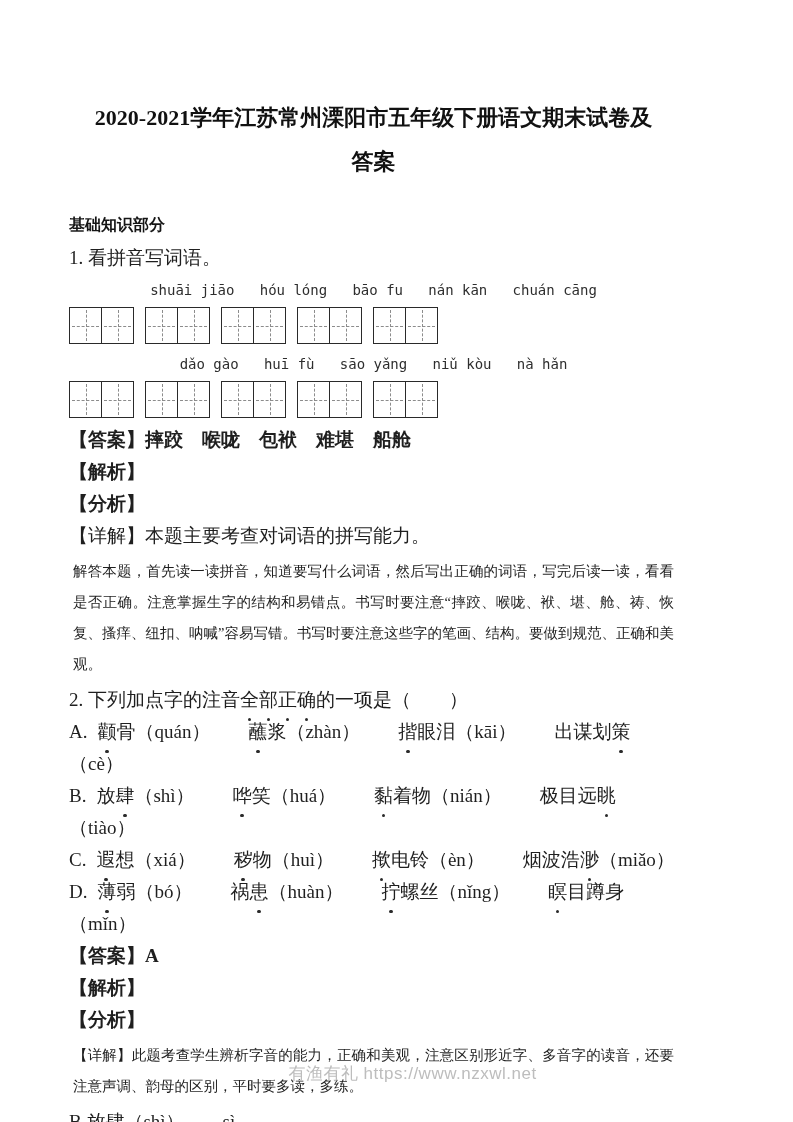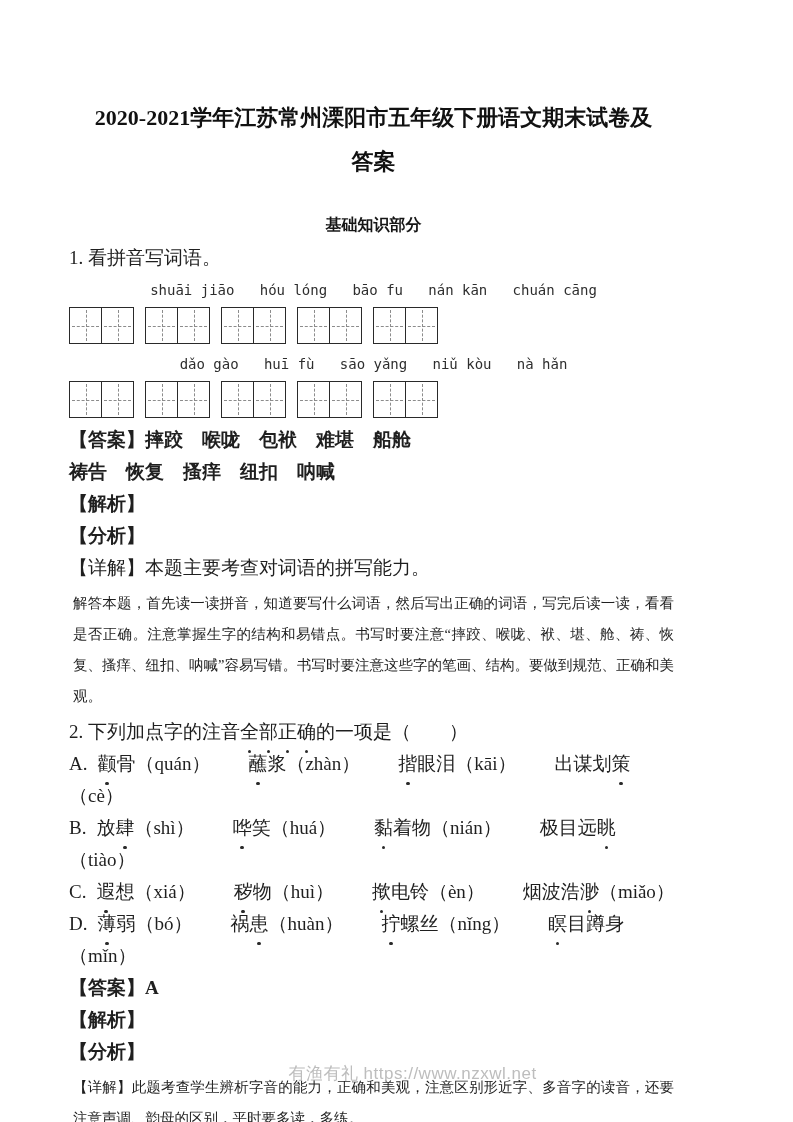--- a/index.html
+++ b/index.html
@@ -8,21 +8,21 @@
     font-family:"Liberation Serif","DejaVu Serif",serif;
     color:#1f1f1f;
     position:relative;
     overflow:hidden;
   }
   .page { padding:96px 115px 0 69px; position:relative; }
 
   .title { margin:0 0 24px 0; text-align:center; font-weight:700; font-size:22px; line-height:44px; color:#111; }
   .title .t-line { white-space:nowrap; }
 
-  .heading { font-size:16px; font-weight:700; line-height:34px; margin:0; color:#151515;text-align:center; }
+  .heading { font-size:16px; font-weight:700; line-height:34px; margin:0; color:#151515; }
 
   .line { font-size:19px; line-height:32px; margin:0; }
   .para { font-size:14.5px; line-height:31px; margin:4px; text-align:justify; }
 
   .pinyin {
     font-family:"DejaVu Sans Mono",monospace;
     font-size:14px; line-height:28px; margin:2px 0 1px 0;
     color:#2e2e2e; white-space:pre;text-align:center;
   }
 
@@ -110,21 +110,20 @@
         <div class="g-cell"></div>
         <div class="g-cell"></div>
       </div>
     <div class="grid-group">
         <div class="g-cell"></div>
         <div class="g-cell"></div>
       </div>
   </div>
 
   <p class="line ans"><span>【答案】</span><span class="pre">摔跤　喉咙　包袱　难堪　船舱</span></p>
-  <p class="line ans"><span class="pre">祷告　恢复　搔痒　纽扣　呐喊</span></p>
 
   <p class="line ans">【解析】</p>
   <p class="line ans">【分析】</p>
   <p class="line">【详解】本题主要考查对词语的拼写能力。</p>
   <p class="para">解答本题，首先读一读拼音，知道要写什么词语，然后写出正确的词语，写完后读一读，看看是否正确。注意掌握生字的结构和易错点。书写时要注意“摔跤、喉咙、袱、堪、舱、祷、恢复、搔痒、纽扣、呐喊”容易写错。书写时要注意这些字的笔画、结构。要做到规范、正确和美观。</p>
 
   <p class="line">2. 下列加点字的注音<span class="dotted">全</span><span class="dotted">部</span><span class="dotted">正</span><span class="dotted">确</span>的一项是（　　）</p>
 
   <p class="line"><span class="opt-label">A.</span><span><span class="dotted">颧</span>骨（quán）　　<span class="dotted">蘸</span>浆（zhàn）　　<span class="dotted">揩</span>眼泪（kāi）　　出谋划<span class="dotted">策</span>（cè）</span></p>
   <p class="line"><span class="opt-label">B.</span><span>放<span class="dotted">肆</span>（shì）　　<span class="dotted">哗</span>笑（huá）　　<span class="dotted">黏</span>着物（nián）　　极目远<span class="dotted">眺</span>（tiào）</span></p>

